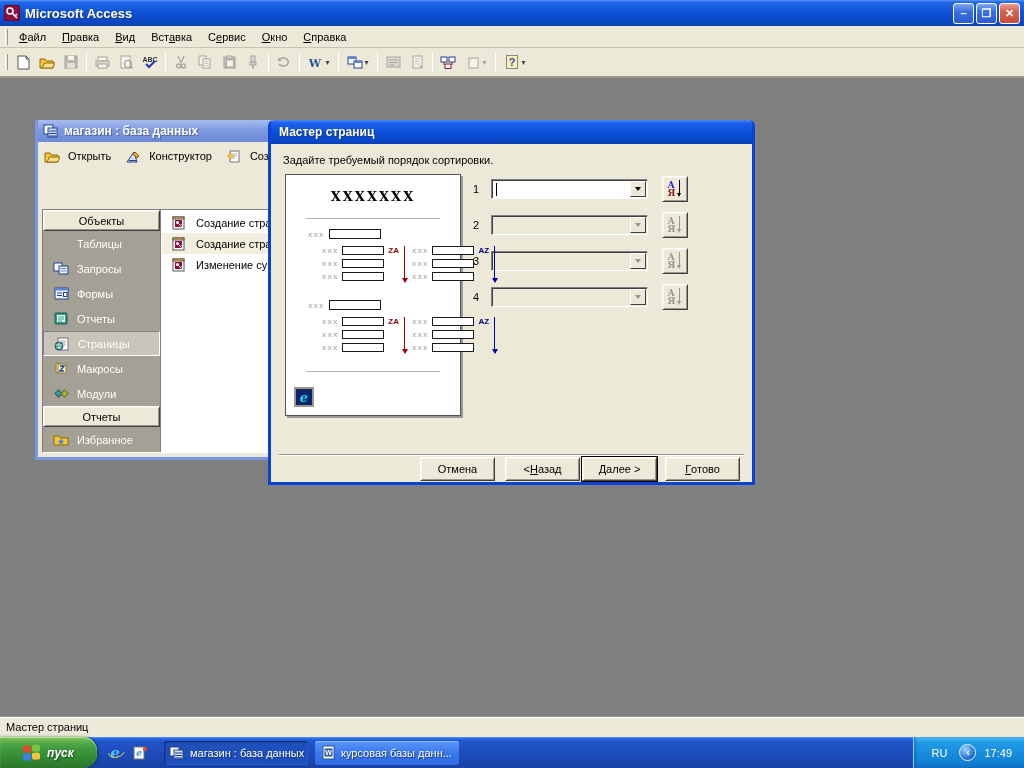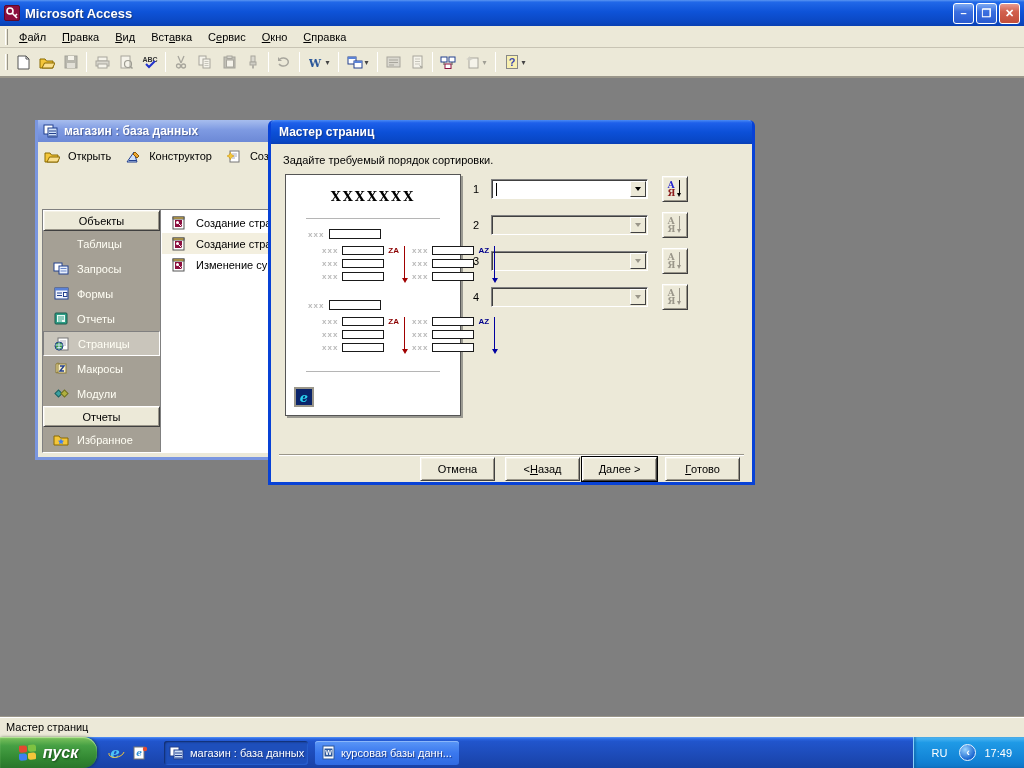--- a/index.html
+++ b/index.html
@@ -123,21 +123,21 @@
   
   .statusbar { position:absolute; left:0; top:716px; width:1024px; height:21px; background:#ECE9D8;
     border-top:1px solid #9a968a; box-shadow:inset 0 1px 0 #fff; display:flex; align-items:center; padding-left:6px; color:#000; }
 
   
   .taskbar { position:absolute; left:0; top:737px; width:1024px; height:31px;
     background:linear-gradient(180deg,#5594f6 0%,#2a65e2 6%,#2155cc 14%,#1941a5 100%); display:flex; align-items:center; }
   .start-btn { width:97px; height:31px; border-radius:0 14px 14px 0;
     background:linear-gradient(180deg,#7ec45e 0%,#46a044 28%,#328832 70%,#2a762b 100%);
     box-shadow:1px 0 3px #0a2a0a88, inset 0 1px 1px #b8e69a; display:flex; align-items:center; justify-content:center; gap:6px; }
-  .start-label { color:#fff; font-weight:bold; font-style:italic; font-size:16px; text-shadow:1px 1px 2px #1a4a1a; }
+  .start-label { color:#fff; font-weight:bold; font-style:italic; font-size:12px; text-shadow:1px 1px 2px #1a4a1a; }
   .flag { width:18px; height:16px; display:grid; grid-template-columns:8px 8px; grid-template-rows:7px 7px; gap:1px; transform:skewY(-6deg); }
   .flag span { border-radius:1px 3px 1px 3px; }
   .flag .r { background:#e24a30; } .flag .g { background:#7ec242; } .flag .b { background:#3e7ff0; } .flag .y { background:#f4c63a; }
   .ql { display:flex; align-items:center; gap:6px; padding:0 8px 0 10px; }
   .ql .icon { width:18px; height:18px; }
   .tb-task { width:144px; height:24px; margin-left:7px; border-radius:3px; display:flex; align-items:center; gap:5px; padding:0 5px; color:#fff; white-space:nowrap; overflow:hidden; }
   .tb-task.active { background:#1e4fbb; box-shadow:inset 1px 1px 2px #102a66, inset -1px -1px 1px #2a62d6; }
   .tb-task.inactive { background:linear-gradient(180deg,#5b97f7 0%,#3a78ee 50%,#2f6ae2 100%); box-shadow:inset 0 1px 0 #8ab6fa; }
   .tb-task .label { font-size:11px; text-shadow:1px 1px 1px #14307a; }
   .tray { margin-left:auto; height:31px; display:flex; align-items:center; gap:8px; padding:0 12px 0 14px;

